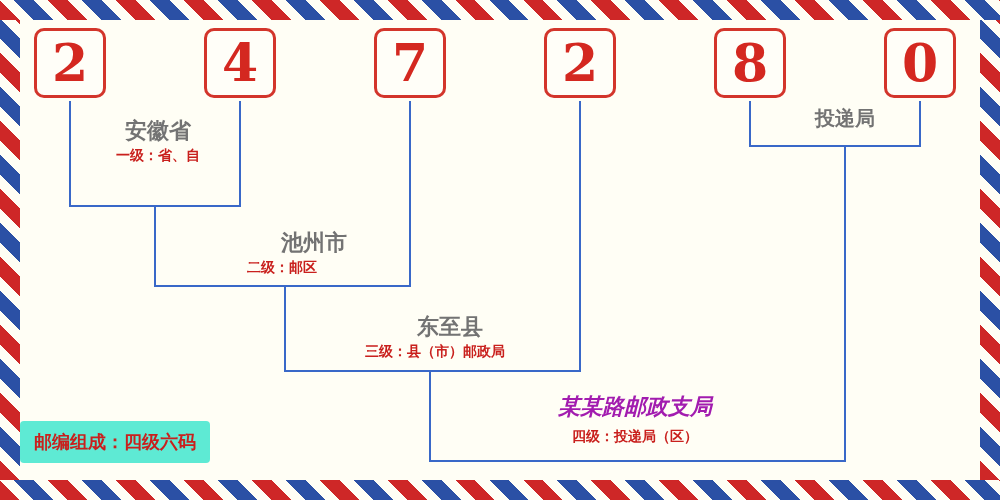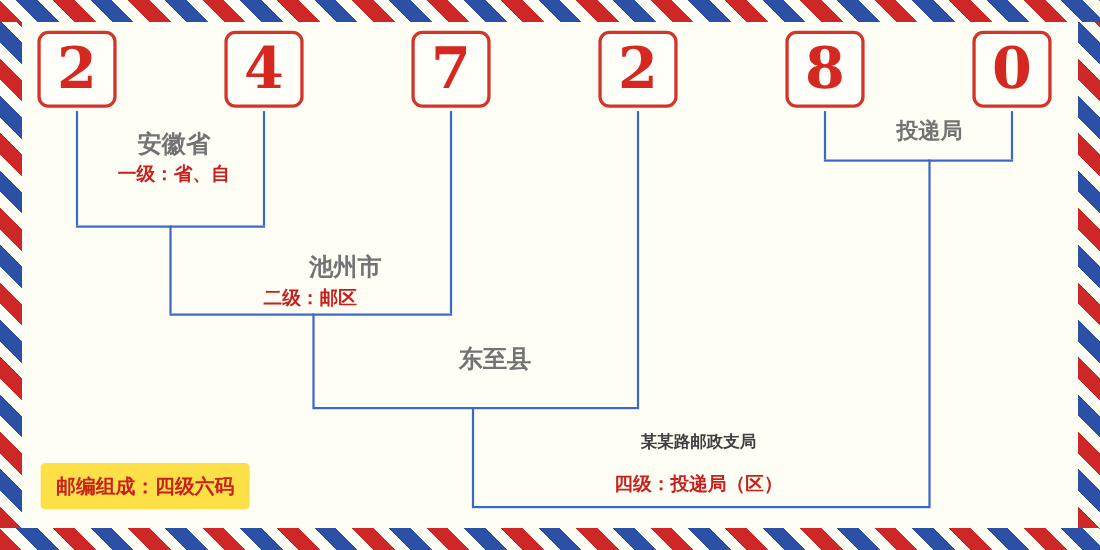--- a/index.html
+++ b/index.html
@@ -48,32 +48,33 @@
   .hline { position:absolute; height:2px; background:#3968c8; }
 
   
   .lvl-name {
     position:absolute; transform:translateX(-50%);
     font-weight:bold; font-size:22px; color:#737373;
     white-space:nowrap;
   }
   .lvl-desc {
     position:absolute; transform:translateX(-50%);
-    font-weight:bold; font-size:17px; color:#c9201d;
+    font-weight:bold; font-size:14px; color:#c9201d;
     white-space:nowrap;
   }
   .branch-name {
     position:absolute; transform:translateX(-50%);
-    font-weight:bold; font-size:15px; color:#404040;
+    font-weight:bold; font-size:22px; color:#a21caf;
     white-space:nowrap;
+    font-style:italic;
   }
 
   .badge {
-    position:absolute; left:37px; top:421px;
-    background:#fde047; color:#c9201d;
+    position:absolute; left:20px; top:421px;
+    background:#5eead4; color:#c9201d;
     font-weight:bold; font-size:18px;
     padding:9px 14px; border-radius:4px;
     white-space:nowrap;
   }
 </style>
 </head>
 <body>
 
 <div class="canvas">
 
@@ -110,20 +111,21 @@
   <div class="vline" style="left:409px; top:101px; height:184px;"></div>
   <div class="vline" style="left:154px; top:205px; height:80px;"></div>
   <div class="hline" style="left:154px; top:285px; width:257px;"></div>
   <div class="lvl-name" style="left:288px; top:228px;margin-left:26px;">池州市</div>
   <div class="lvl-desc" style="left:282px; top:259px;">二级：邮区</div>
 
   <div class="vline" style="left:579px; top:101px; height:269px;"></div>
   <div class="vline" style="left:284px; top:285px; height:85px;"></div>
   <div class="hline" style="left:284px; top:370px; width:297px;"></div>
   <div class="lvl-name" style="left:450px; top:312px;text-align:center;">东至县</div>
+  <div class="lvl-desc" style="left:435px; top:343px;">三级：县（市）邮政局</div>
 
   <div class="vline" style="left:749px; top:101px; height:44px;"></div>
   <div class="vline" style="left:919px; top:101px; height:44px;"></div>
   <div class="hline" style="left:749px; top:145px; width:172px;"></div>
   <div class="lvl-name" style="left:845px; top:105px; font-size:20px;">投递局</div>
 
   <div class="vline" style="left:844px; top:145px; height:315px;"></div>
   <div class="vline" style="left:429px; top:370px; height:90px;"></div>
   <div class="hline" style="left:429px; top:460px; width:417px;"></div>
   <div class="branch-name" style="left:635px; top:392px;">某某路邮政支局</div>

